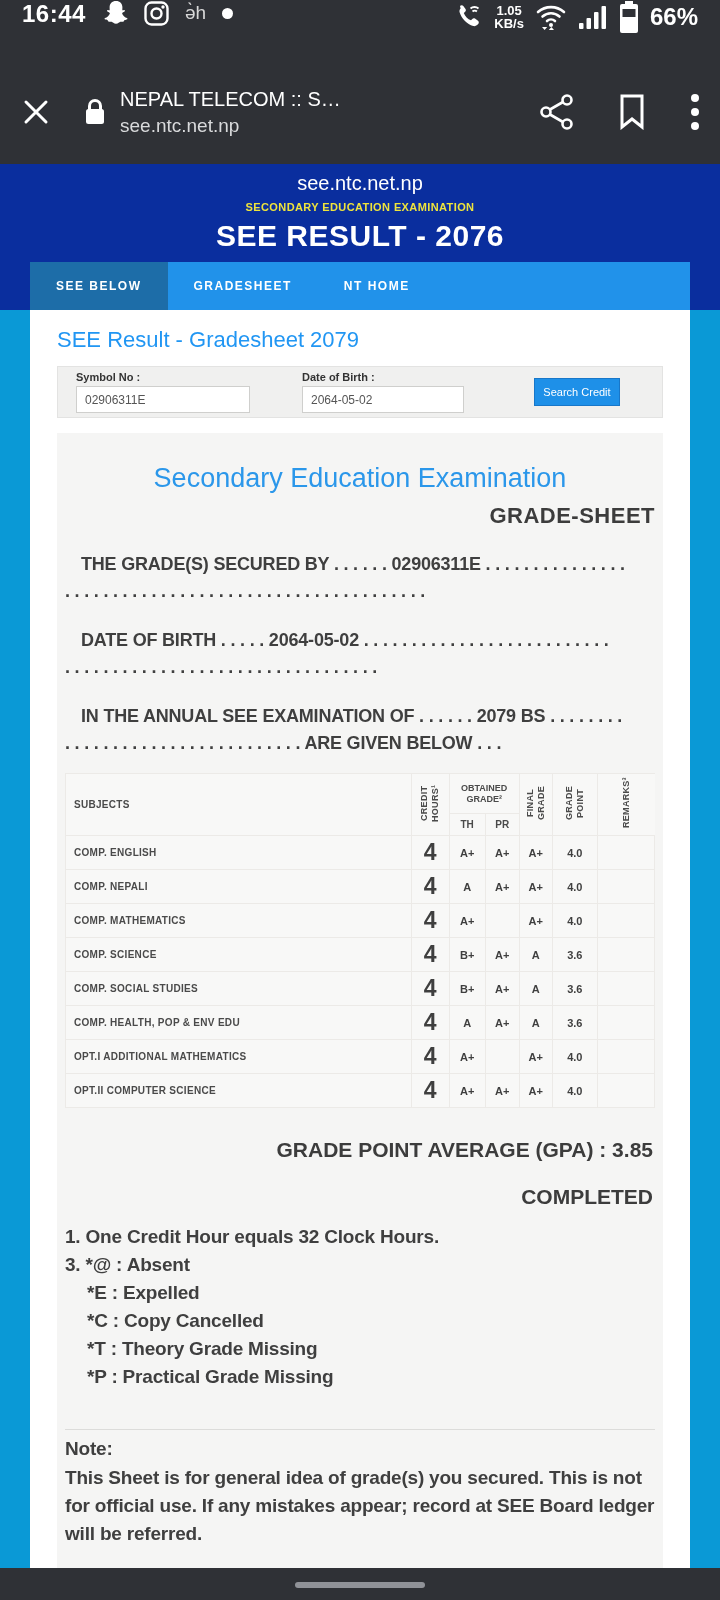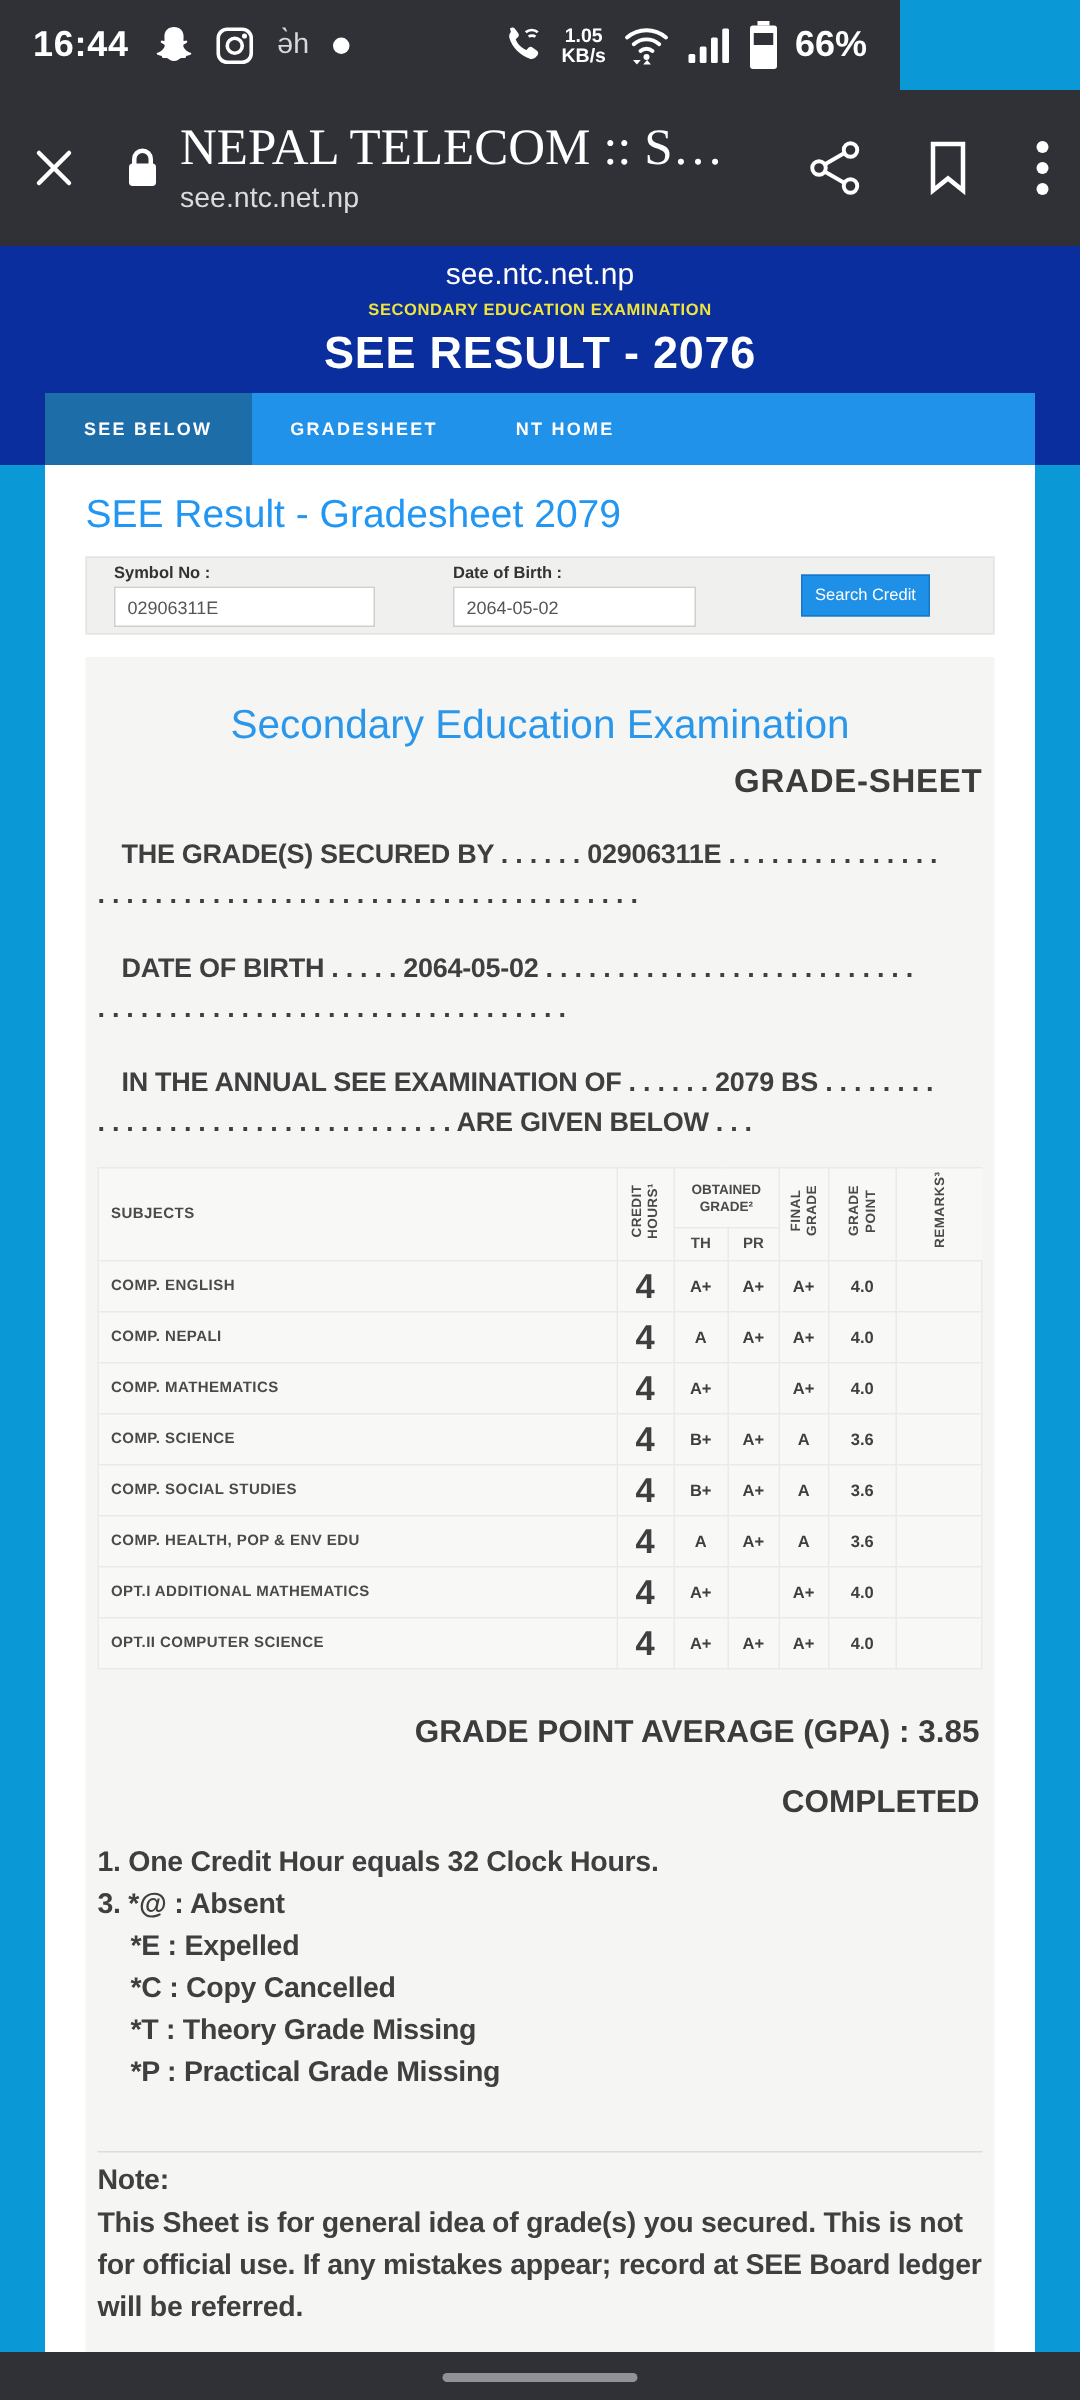--- a/index.html
+++ b/index.html
@@ -1,56 +1,56 @@
 <!DOCTYPE html>
 <html><head>
 <meta charset="utf-8">
 <style>
   * { margin:0; padding:0; box-sizing:border-box; }
   html,body { width:720px; height:1600px; overflow:hidden; background:#000; }
   body { font-family:"Liberation Sans", sans-serif; }
   .screen { position:relative; width:720px; height:1600px; background:#0a99d6; }
 
   
-  .status-bar { position:absolute; top:0; left:0; width:600px; height:60px;
-    background:#2f3136; color:#fff; display:flex; align-items:center; padding:0 22px; }
+  .status-bar { position:absolute; top:0; left:0; width:720px; height:60px;
+    background:#2f3136; color:#fff; display:flex; align-items:flex-start; padding:0 22px; }
   .status-time { font-size:24px; font-weight:bold; letter-spacing:.5px; }
   .status-left-icons { display:flex; align-items:center; gap:16px; margin-left:18px; }
   .app-glyph { font-size:19px; color:#d8d8d8; }
   .notif-dot { width:11px; height:11px; border-radius:50%; background:#fff; }
   .status-right { margin-left:auto; display:flex; align-items:center; gap:10px; }
   .net-speed { font-size:13px; font-weight:bold; line-height:13px; text-align:center; }
   .batt-pct { font-size:24px; font-weight:bold; }
 
   
   .chrome { position:absolute; top:60px; left:0; width:720px; height:104px;
     background:#2f3136; color:#fff; display:flex; align-items:center; padding:0 20px; }
   .chrome-close { font-size:34px; font-weight:300; width:46px; color:#fff; }
   .chrome-lock { margin:0 14px 0 18px; }
   .chrome-titles { flex:1; overflow:hidden; }
-  .chrome-title { font-size:34px; font-weight:400; white-space:nowrap;font-family:Liberation Serif, serif; }
+  .chrome-title { font-size:20px; font-weight:400; white-space:nowrap; }
   .chrome-url { font-size:19px; color:#d9dadc; margin-top:4px; }
   .chrome-actions { display:flex; align-items:center; gap:44px; margin-left:10px; }
 
   
   .hero { position:absolute; top:164px; left:0; width:720px; height:146px; background:#0a2e9e; }
   .hero-site { text-align:center; color:#fff; font-size:20px; padding-top:8px; }
   .hero-sub { text-align:center; color:#efe43c; font-size:11px; font-weight:bold; letter-spacing:.4px; margin-top:6px; }
   .hero-title { text-align:center; color:#fff; font-size:30px; font-weight:bold; letter-spacing:.5px; margin-top:6px; }
 
   .tabbar { position:absolute; top:262px; left:30px; width:660px; height:48px;
     background:#2192ea; display:flex; }
   .tab { height:48px; display:flex; align-items:center; padding:0 26px;
     color:#fff; font-size:12px; font-weight:bold; letter-spacing:1.5px; }
   .tab.active { background:#1d6da8; }
 
   
   .content { position:absolute; top:310px; left:0; width:720px; height:1258px; background:#0a99d6; }
   .white-area { position:absolute; top:0; left:30px; width:660px; height:1258px; background:#ffffff; overflow:hidden; }
-  .result-heading { color:#2196f3; font-size:26px; margin:17px 0 13px 27px; }
+  .result-heading { color:#2196f3; font-size:22px; margin:17px 0 13px 27px; }
 
   .form-bar { margin:0 27px; background:#f0f0ef; border:1px solid #e3e3e2; height:52px;
     display:flex; align-items:center; padding:0 18px; }
   .form-group { display:flex; flex-direction:column; }
   .form-label { font-size:11px; font-weight:bold; color:#333; margin-bottom:3px; }
   .form-input { width:174px; height:27px; border:1px solid #cfcfcd; background:#fff;
     font-size:12px; color:#555; padding:0 8px; font-family:"Liberation Sans",sans-serif; }
   .form-group + .form-group { margin-left:52px; }
   .form-group.dob .form-input { width:162px; }
   .search-btn { margin-left:70px; width:86px; height:28px; background:#1e90e8; border:1px solid #1877c9;

